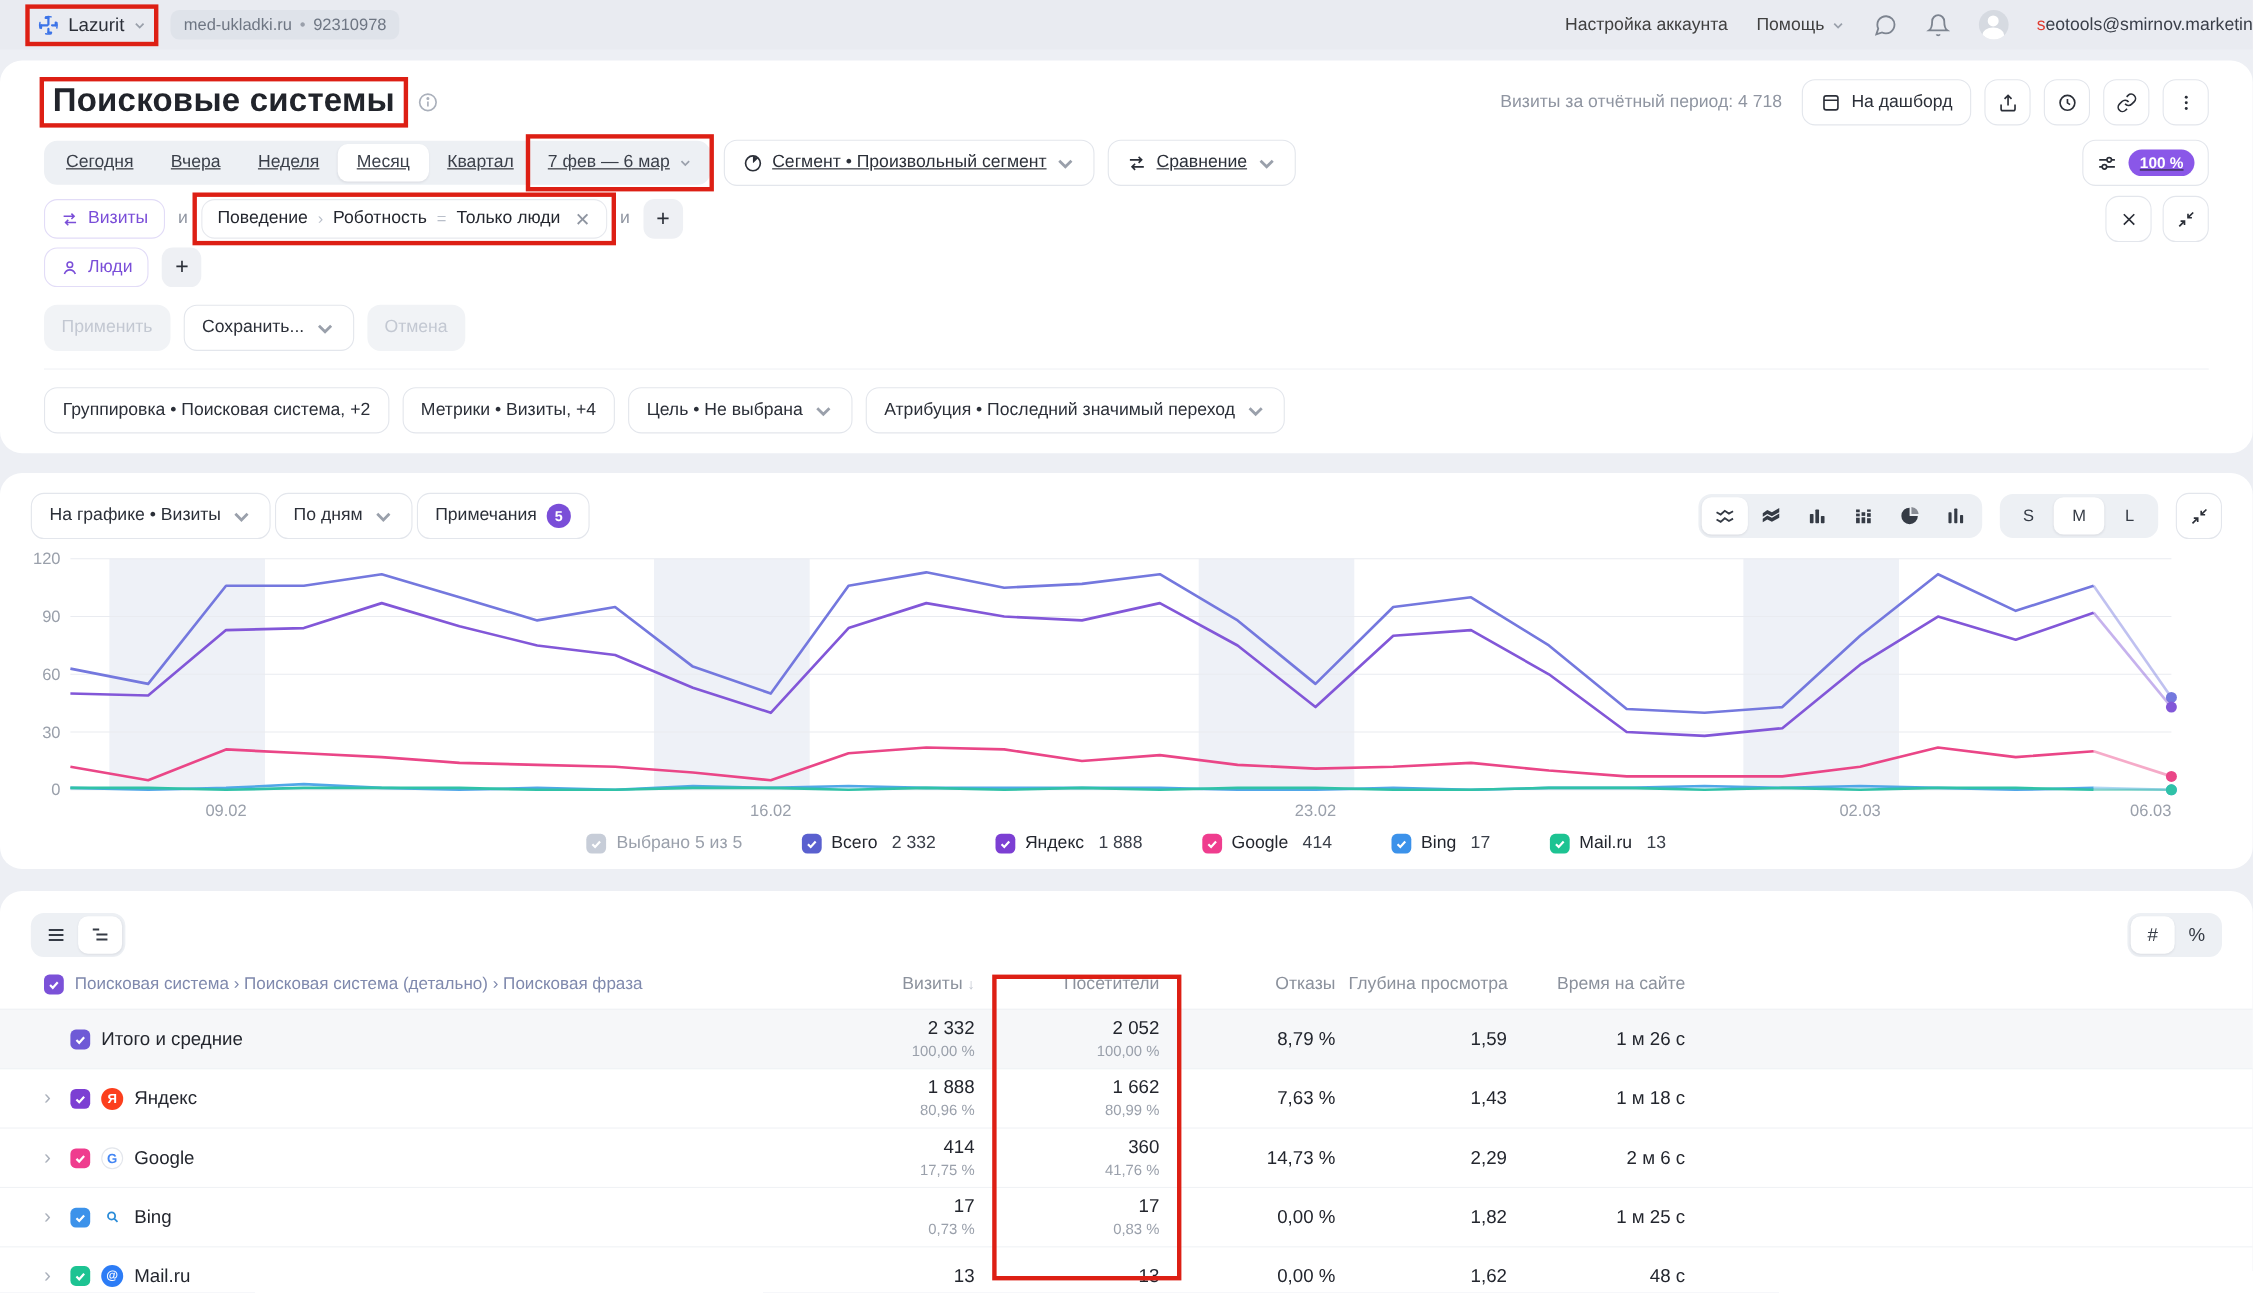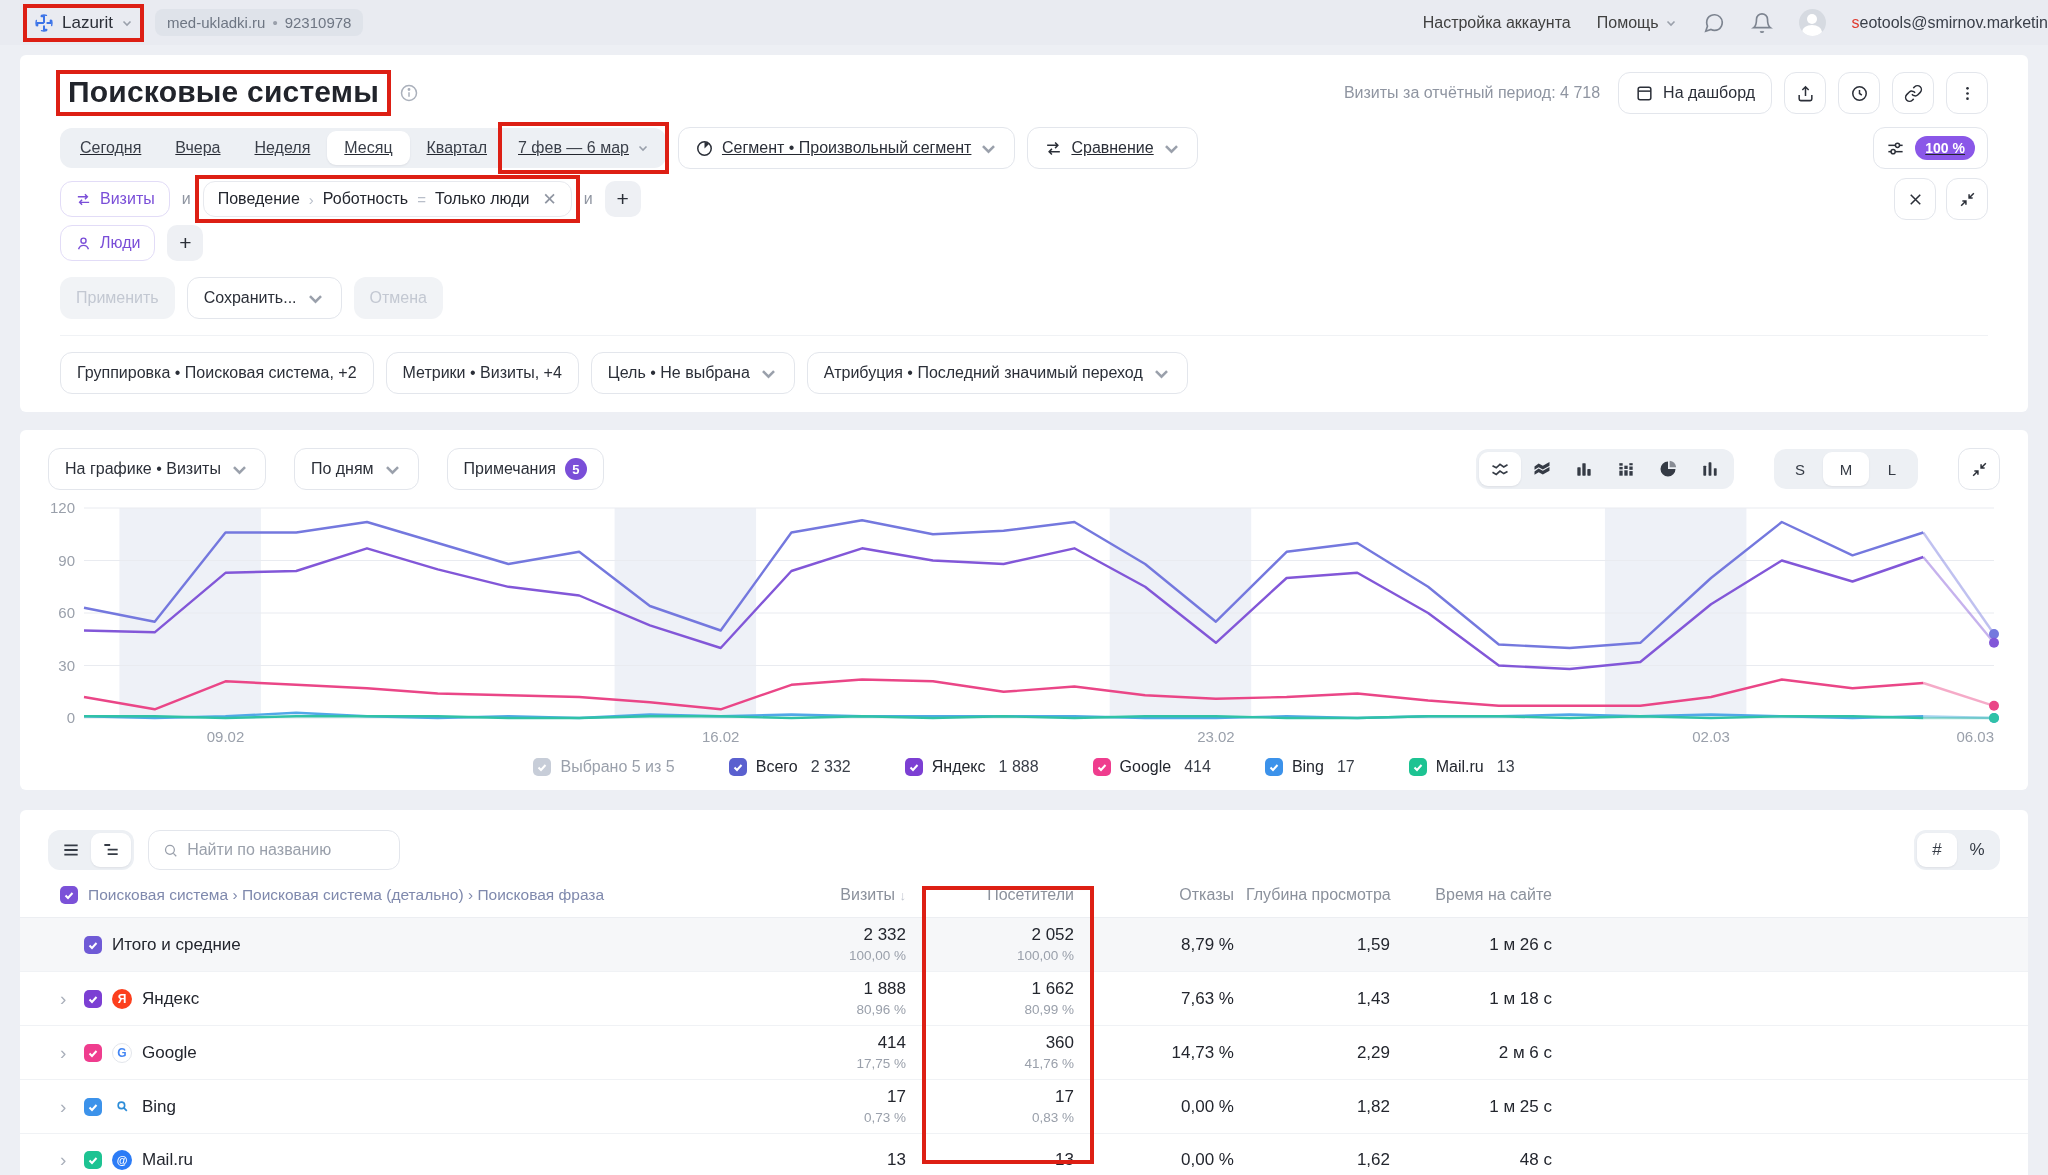--- a/index.html
+++ b/index.html
@@ -20,21 +20,21 @@
   .tb-right { margin-left:auto; display:flex; align-items:center; gap:26px; white-space:nowrap; }
   .tb-link { font-size:16px; color:#404040; cursor:pointer; display:flex; align-items:center; gap:6px; }
   .tb-icon { width:22px; height:22px; color:#7d8490; cursor:pointer; }
   .avatar { width:27px; height:27px; border-radius:50%; background:#d6dae1; position:relative; overflow:hidden; flex:none; }
   .avatar::before { content:""; position:absolute; left:8.5px; top:5px; width:10px; height:10px; border-radius:50%; background:#fff; }
   .avatar::after { content:""; position:absolute; left:3.5px; top:16px; width:20px; height:14px; border-radius:50%; background:#fff; }
   .email { font-size:16px; color:#3a3f49; }
   .email-first { color:#e03a2f; }
 
   
-  .card { background:#fff; border-radius:6px; margin:0 20px; }
+  .card { background:#fff; border-radius:20px; margin:0 0; }
   .main-card { margin-top:10px; padding:16px 40px 18px; }
   .chart-card { margin-top:18px; padding:18px 28px 14px; }
   .table-card { margin-top:20px; padding:20px 0 0; height:400px; overflow:hidden; position:relative; }
 
   
   .red-wrap { position:relative; }
   .red-outline { position:absolute; border:4px solid #dd1f14; pointer-events:none; z-index:5; }
 
   
   .title-row { display:flex; align-items:center; height:44px; }
@@ -70,21 +70,21 @@
   .right-tools { margin-left:auto; display:flex; gap:10px; }
 
   
   .action-row { display:flex; align-items:center; gap:12px; margin-top:16px; }
   .btn-disabled { background:#f1f3f6; border:none; color:#c3c8d2; cursor:default; }
 
   
   .settings-row { display:flex; align-items:center; gap:12px; margin-top:16px; border-top:1px solid #f0f2f5; padding-top:16px; }
 
   
-  .chart-controls { display:flex; align-items:center; gap:28px; }
+  .chart-controls { display:flex; align-items:center; gap:4px; }
   .notes-badge { background:#7a4ed8; color:#fff; border-radius:50%; width:22px; height:22px; font-size:13px; font-weight:700; display:inline-flex; align-items:center; justify-content:center; }
   .icon-strip { display:flex; align-items:center; background:#edf0f4; border-radius:12px; padding:3px; }
   .strip-item { width:42px; height:34px; display:flex; align-items:center; justify-content:center; border-radius:9px; cursor:pointer; color:#353b45; font-size:15px; }
   .strip-item.selected { background:#fff; box-shadow:0 1px 2px rgba(40,44,60,.08); }
   .strip-item svg { width:20px; height:20px; }
   .chart-wrap { margin-top:10px; }
   .axis-label { font-size:15px; fill:#9aa0ab; font-family:"Liberation Sans",sans-serif; }
 
   
   .legend { display:flex; justify-content:center; gap:54px; margin-top:6px; align-items:center; }
@@ -538,27 +538,20 @@
           </svg>
       </span>
       <span class="strip-item selected">
         <svg viewBox="0 0 24 24" fill="none" stroke="#353b45" stroke-width="2.2">
             <line x1="4" y1="6" x2="11" y2="6"></line>
             <line x1="8" y1="11.5" x2="20" y2="11.5"></line>
             <line x1="8" y1="17" x2="20" y2="17"></line>
           </svg>
       </span>
     </div>
-    <div class="search-box">
-      <svg width="17" height="17" viewBox="0 0 24 24" fill="none" stroke="#9aa0ab" stroke-width="2">
-          <circle cx="11" cy="11" r="7"></circle>
-          <line x1="16.5" y1="16.5" x2="21" y2="21"></line>
-        </svg>
-      <input type="text" placeholder="Найти по названию" style="">
-    </div>
     <div class="icon-strip hash-strip">
       <span class="strip-item selected">#</span>
       <span class="strip-item">%</span>
     </div>
   </div>
 
   <div class="tgrid thead">
     <div class="th-dim">
       <span class="cb" style="background:#7b51d8">
           <svg viewBox="0 0 12 12" fill="none" stroke="#fff" stroke-width="2">

